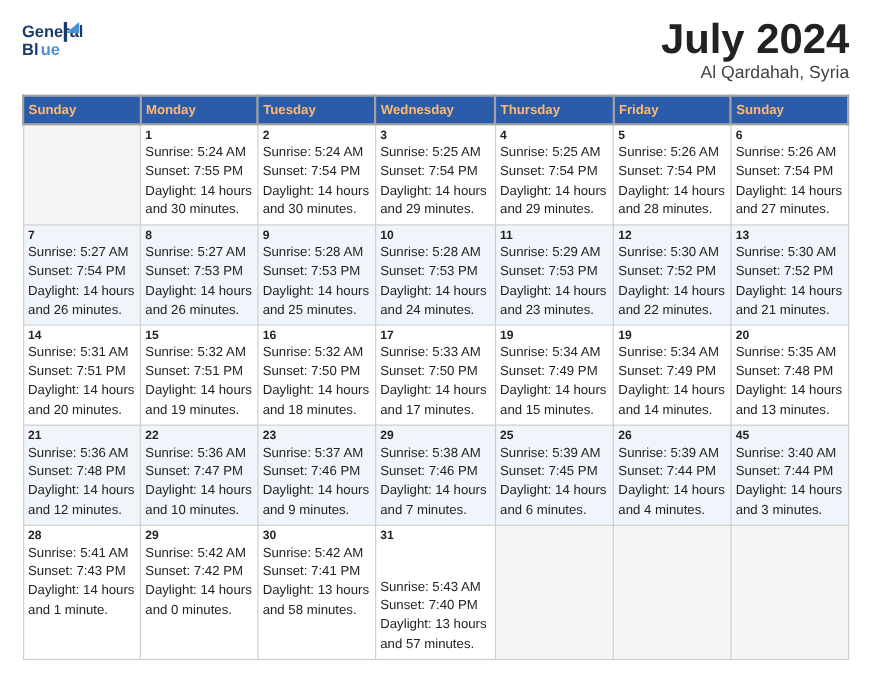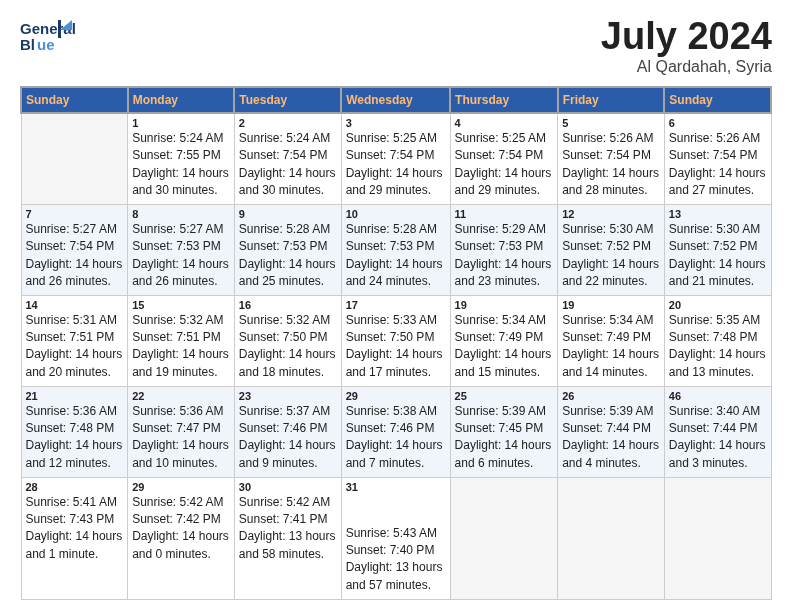--- a/index.html
+++ b/index.html
@@ -303,21 +303,21 @@
 and 6 minutes.</div>
           </td>
           <td>
             <span class="day-num">26</span>
             <div class="day-info" style="white-space: pre-line;">Sunrise: 5:39 AM
 Sunset: 7:44 PM
 Daylight: 14 hours
 and 4 minutes.</div>
           </td>
           <td>
-            <span class="day-num">46</span>
+            <span class="day-num">45</span>
             <div class="day-info" style="white-space: pre-line;">Sunrise: 3:40 AM
 Sunset: 7:44 PM
 Daylight: 14 hours
 and 3 minutes.</div>
           </td>
         </tr>
         <tr>
           <td>
             <span class="day-num">28</span>
             <div class="day-info" style="white-space: pre-line;">Sunrise: 5:41 AM

